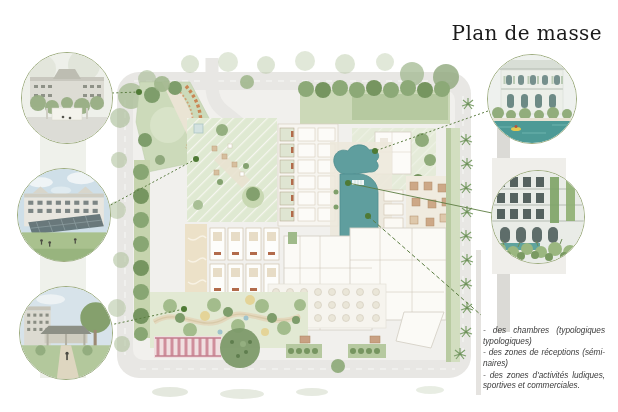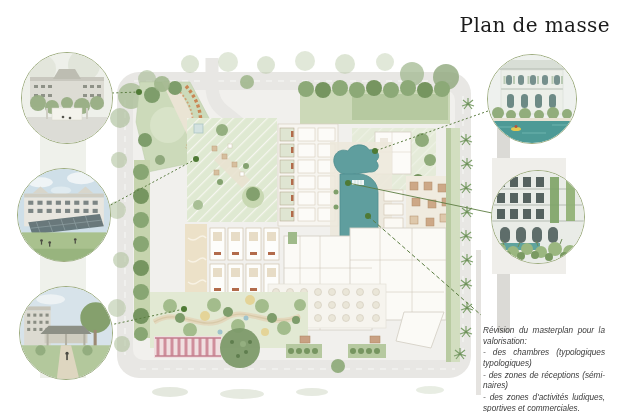--- a/index.html
+++ b/index.html
@@ -1,18 +1,18 @@
 <!DOCTYPE html>
 <html><head>
 <meta charset="utf-8">
 <style>
   html,body{margin:0;padding:0;background:#ffffff;}
   .page{position:relative;width:618px;height:412px;background:#ffffff;overflow:hidden;
         font-family:"Liberation Sans",sans-serif;}
-  .title{position:absolute;top:13px;right:8px;margin:0;font-family:"DejaVu Serif",serif;
+  .title{position:absolute;top:13px;right:8px;margin:8px;font-family:"DejaVu Serif",serif;
          font-weight:400;font-size:20px;color:#1c1c1c;letter-spacing:.4px;z-index:6;}
   .wash{position:absolute;z-index:0;}
   .plan-svg{position:absolute;left:108px;top:38px;width:380px;height:364px;z-index:1;}
   .leaders-svg{position:absolute;left:0;top:0;width:618px;height:412px;z-index:3;pointer-events:none;}
   .vignette{position:absolute;border-radius:50%;overflow:hidden;border:1px solid #9cab7d;
             background:#fff;z-index:4;}
   .vignette svg{display:block;width:100%;height:100%;}
   .v1{left:21px;top:52px;width:90px;height:90px;}
   .v2{left:17px;top:168px;width:92px;height:92px;}
   .v3{left:19px;top:286px;width:92px;height:92px;}
@@ -599,20 +599,19 @@
           <circle cx="43" cy="84" r="4"></circle>
           <circle cx="57" cy="86" r="4"></circle>
           <circle cx="72" cy="85" r="4"></circle>
           <circle cx="86" cy="84" r="4"></circle>
       </g>
       <path d="M12,74 l-2,-5 M26,76 l2,-5 M46,75 l-2,-5 M68,73 l2,-5" stroke="#6d8a58" stroke-width="1" fill="none"></path>
     </svg>
   </div>
 
   <div class="annotation">
-    <p>Révision du masterplan pour la valorisation:</p>
     <p>- des chambres (typologiques typologiques)</p>
     <p>- des zones de réceptions (sémi-naires)</p>
     <p>- des zones d'activités ludiques, sportives et commerciales.</p>
 
   </div>
 
 </div>
 
 </body></html>

